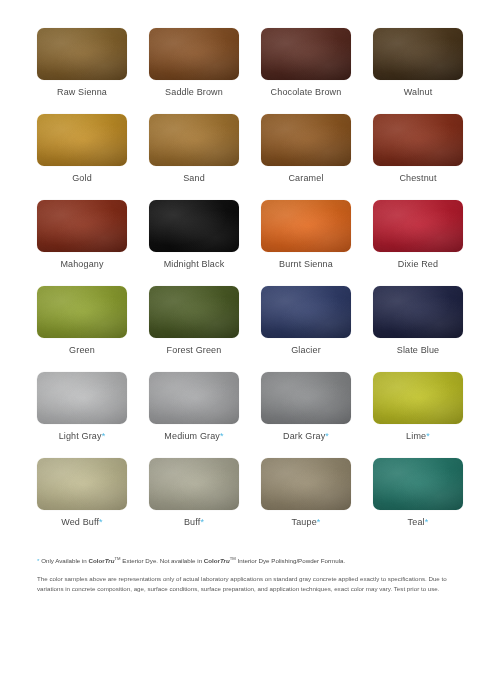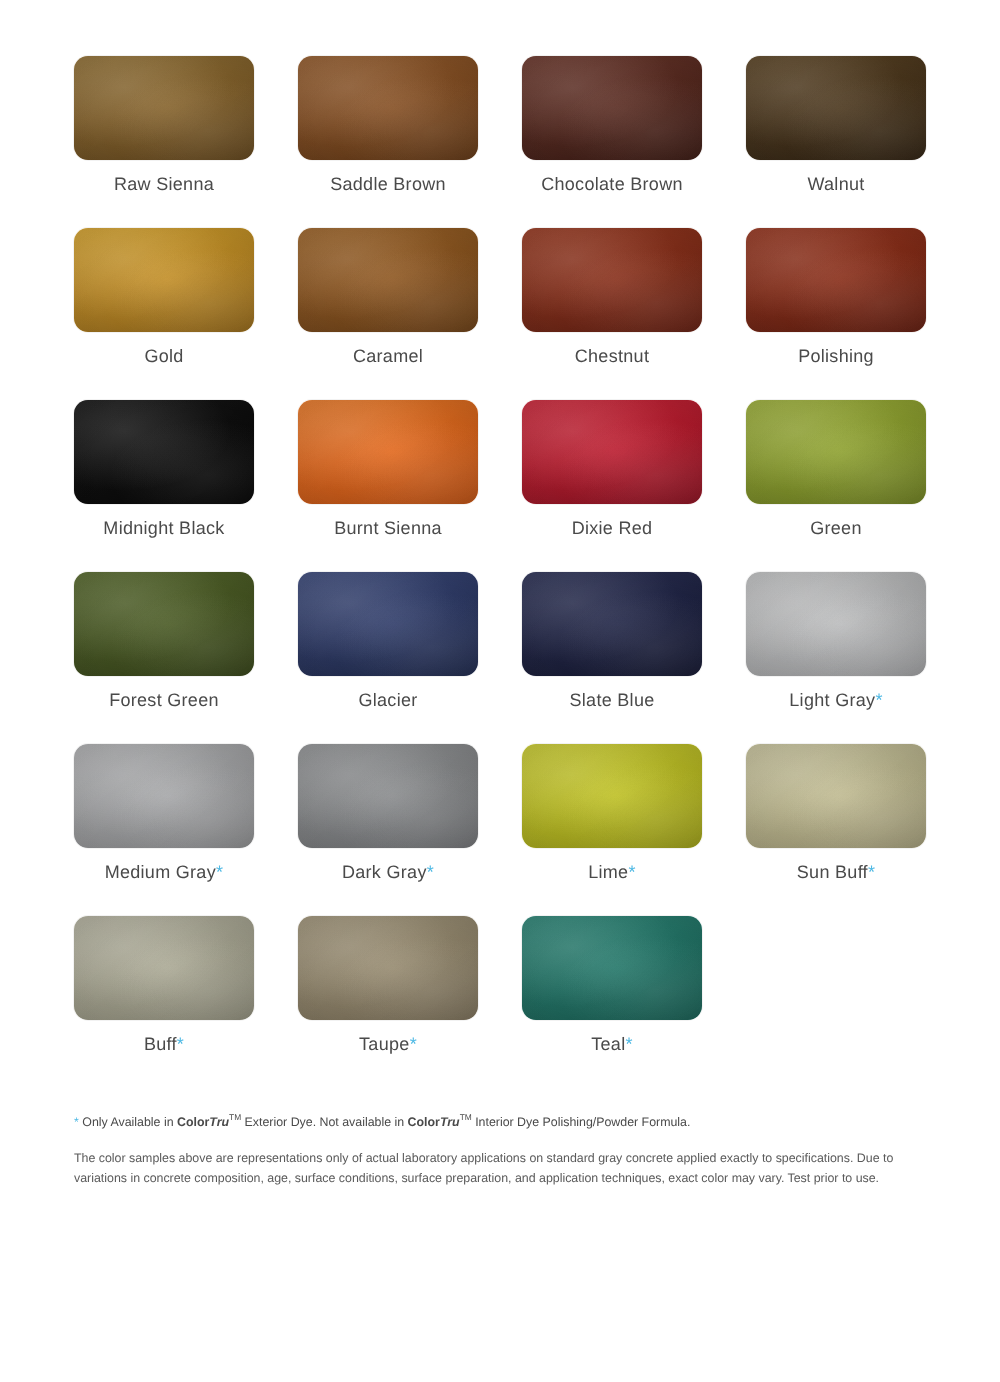--- a/index.html
+++ b/index.html
@@ -130,30 +130,34 @@
       </div>
       <div class="swatch-cell">
         <div class="swatch-chip" style="background: linear-gradient(170deg, rgb(90, 64, 29) 0%, rgb(74, 52, 24) 48%, rgb(51, 35, 16) 100%);"></div>
         <div class="swatch-label"><span>Walnut</span></div>
       </div>
       <div class="swatch-cell">
         <div class="swatch-chip" style="background: linear-gradient(170deg, rgb(224, 168, 38) 0%, rgb(204, 147, 34) 48%, rgb(169, 118, 26) 100%);"></div>
         <div class="swatch-label"><span>Gold</span></div>
       </div>
       <div class="swatch-cell">
+        <div class="swatch-chip" style="background: linear-gradient(170deg, rgb(185, 131, 48) 0%, rgb(169, 118, 44) 48%, rgb(140, 95, 33) 100%);"></div>
+        <div class="swatch-label"><span>Sand</span></div>
+      </div>
+      <div class="swatch-cell">
         <div class="swatch-chip" style="background: linear-gradient(170deg, rgb(163, 99, 32) 0%, rgb(147, 87, 28) 48%, rgb(120, 69, 21) 100%);"></div>
         <div class="swatch-label"><span>Caramel</span></div>
       </div>
       <div class="swatch-cell">
         <div class="swatch-chip" style="background: linear-gradient(170deg, rgb(156, 51, 24) 0%, rgb(140, 44, 21) 48%, rgb(111, 32, 16) 100%);"></div>
         <div class="swatch-label"><span>Chestnut</span></div>
       </div>
       <div class="swatch-cell">
         <div class="swatch-chip" style="background: linear-gradient(170deg, rgb(156, 48, 23) 0%, rgb(141, 42, 19) 48%, rgb(109, 29, 13) 100%);"></div>
-        <div class="swatch-label"><span>Polishing</span></div>
+        <div class="swatch-label"><span>Mahogany</span></div>
       </div>
       <div class="swatch-cell">
         <div class="swatch-chip" style="background: linear-gradient(170deg, rgb(12, 12, 12) 0%, rgb(7, 7, 7) 48%, rgb(3, 3, 3) 100%);"></div>
         <div class="swatch-label"><span>Midnight Black</span></div>
       </div>
       <div class="swatch-cell">
         <div class="swatch-chip" style="background: linear-gradient(170deg, rgb(245, 121, 31) 0%, rgb(238, 106, 24) 48%, rgb(216, 90, 18) 100%);"></div>
         <div class="swatch-label"><span>Burnt Sienna</span></div>
       </div>
       <div class="swatch-cell">
@@ -187,21 +191,21 @@
       <div class="swatch-cell">
         <div class="swatch-chip" style="background: linear-gradient(170deg, rgb(151, 153, 155) 0%, rgb(142, 144, 146) 48%, rgb(127, 129, 132) 100%);"></div>
         <div class="swatch-label"><span>Dark Gray</span><span class="star">*</span></div>
       </div>
       <div class="swatch-cell">
         <div class="swatch-chip" style="background: linear-gradient(170deg, rgb(212, 214, 42) 0%, rgb(200, 202, 32) 48%, rgb(179, 181, 24) 100%);"></div>
         <div class="swatch-label"><span>Lime</span><span class="star">*</span></div>
       </div>
       <div class="swatch-cell">
         <div class="swatch-chip" style="background: linear-gradient(170deg, rgb(210, 205, 162) 0%, rgb(201, 195, 150) 48%, rgb(186, 179, 138) 100%);"></div>
-        <div class="swatch-label"><span>Sun Buff</span><span class="star">*</span></div>
+        <div class="swatch-label"><span>Wed Buff</span><span class="star">*</span></div>
       </div>
       <div class="swatch-cell">
         <div class="swatch-chip" style="background: linear-gradient(170deg, rgb(187, 185, 164) 0%, rgb(178, 176, 154) 48%, rgb(163, 161, 140) 100%);"></div>
         <div class="swatch-label"><span>Buff</span><span class="star">*</span></div>
       </div>
       <div class="swatch-cell">
         <div class="swatch-chip" style="background: linear-gradient(170deg, rgb(166, 153, 123) 0%, rgb(156, 143, 114) 48%, rgb(139, 126, 100) 100%);"></div>
         <div class="swatch-label"><span>Taupe</span><span class="star">*</span></div>
       </div>
       <div class="swatch-cell">

